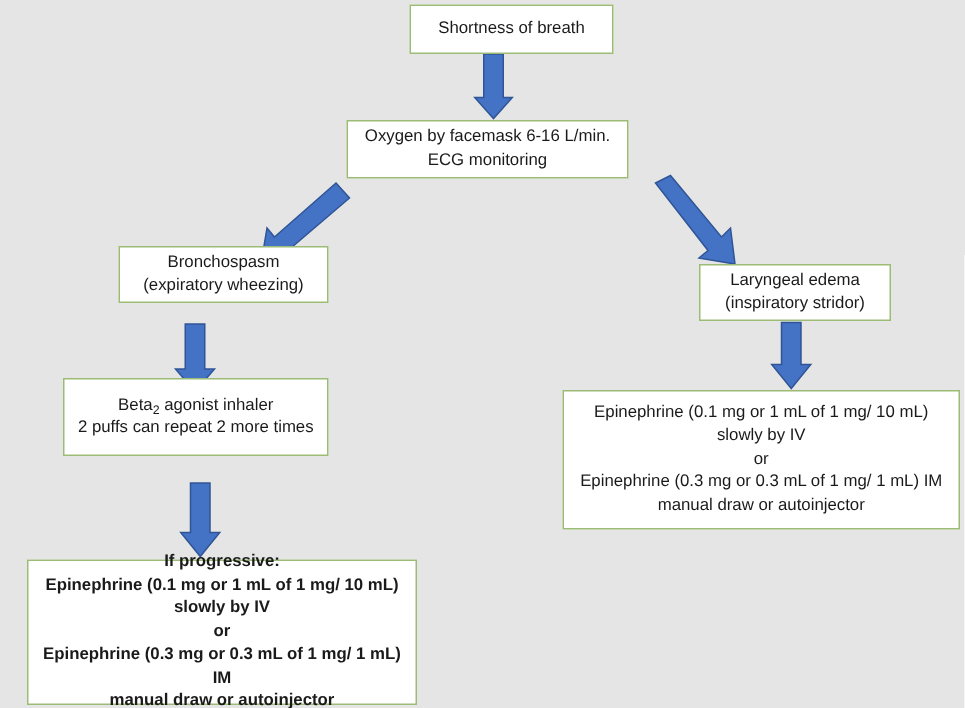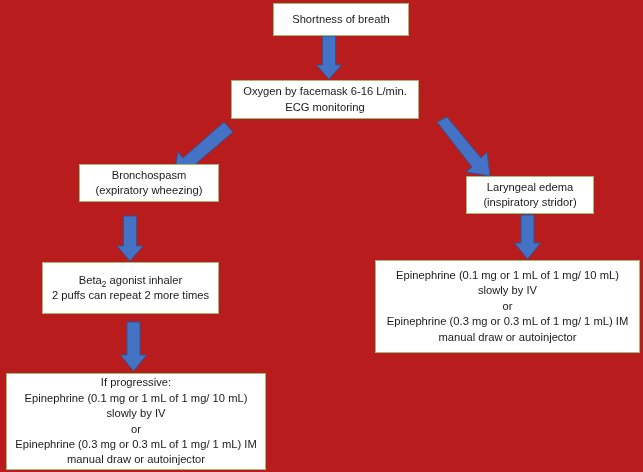--- a/index.html
+++ b/index.html
@@ -7,21 +7,21 @@
     padding: 0;
     background: #ffffff;
   }
   body {
     font-family: "Liberation Sans", sans-serif;
   }
   #canvas {
     position: relative;
     width: 643px;
     height: 472px;
-    background: #b91c1c;
+    background: #e5e5e5;
     overflow: hidden;
   }
   .node {
     position: absolute;
     box-sizing: border-box;
     border: 1px solid #9CBB74;
     background: #ffffff;
     color: #1a1a1a;
     display: flex;
     align-items: center;
@@ -83,34 +83,34 @@
   <div class="node" style="left:79px; top:164px; width:140px; height:38px;">
     <span class="node-text">Bronchospasm
 (expiratory wheezing)</span>
   </div>
 
   <div class="node" style="left:466px; top:176px; width:128px; height:38px;align-items:center;">
     <span class="node-text">Laryngeal edema
 (inspiratory stridor)</span>
   </div>
 
-  <div class="node" style="left:42px; top:262px; width:177px; height:52px;justify-content:flex-end;">
+  <div class="node" style="left:42px; top:252px; width:177px; height:52px;justify-content:flex-end;">
     <span class="node-text" id="beta2-text">Beta<span class="sub">2</span> agonist inhaler
 2 puffs can repeat 2 more times</span>
   </div>
 
   <div class="node" style="left:375px; top:260px; width:265px; height:93px;">
     <span class="node-text">Epinephrine (0.1 mg or 1 mL of 1 mg/ 10 mL)
 slowly by IV
 or
 Epinephrine (0.3 mg or 0.3 mL of 1 mg/ 1 mL) IM
 manual draw or autoinjector</span>
   </div>
 
-  <div class="node" style="left:6px; top:373px; width:260px; height:97px;">
+  <div class="node" style="left:18px; top:373px; width:260px; height:97px;font-weight:bold;">
     <span class="node-text">If progressive:
 Epinephrine (0.1 mg or 1 mL of 1 mg/ 10 mL)
 slowly by IV
 or
 Epinephrine (0.3 mg or 0.3 mL of 1 mg/ 1 mL) IM
 manual draw or autoinjector</span>
   </div>
 
 </div>
 

